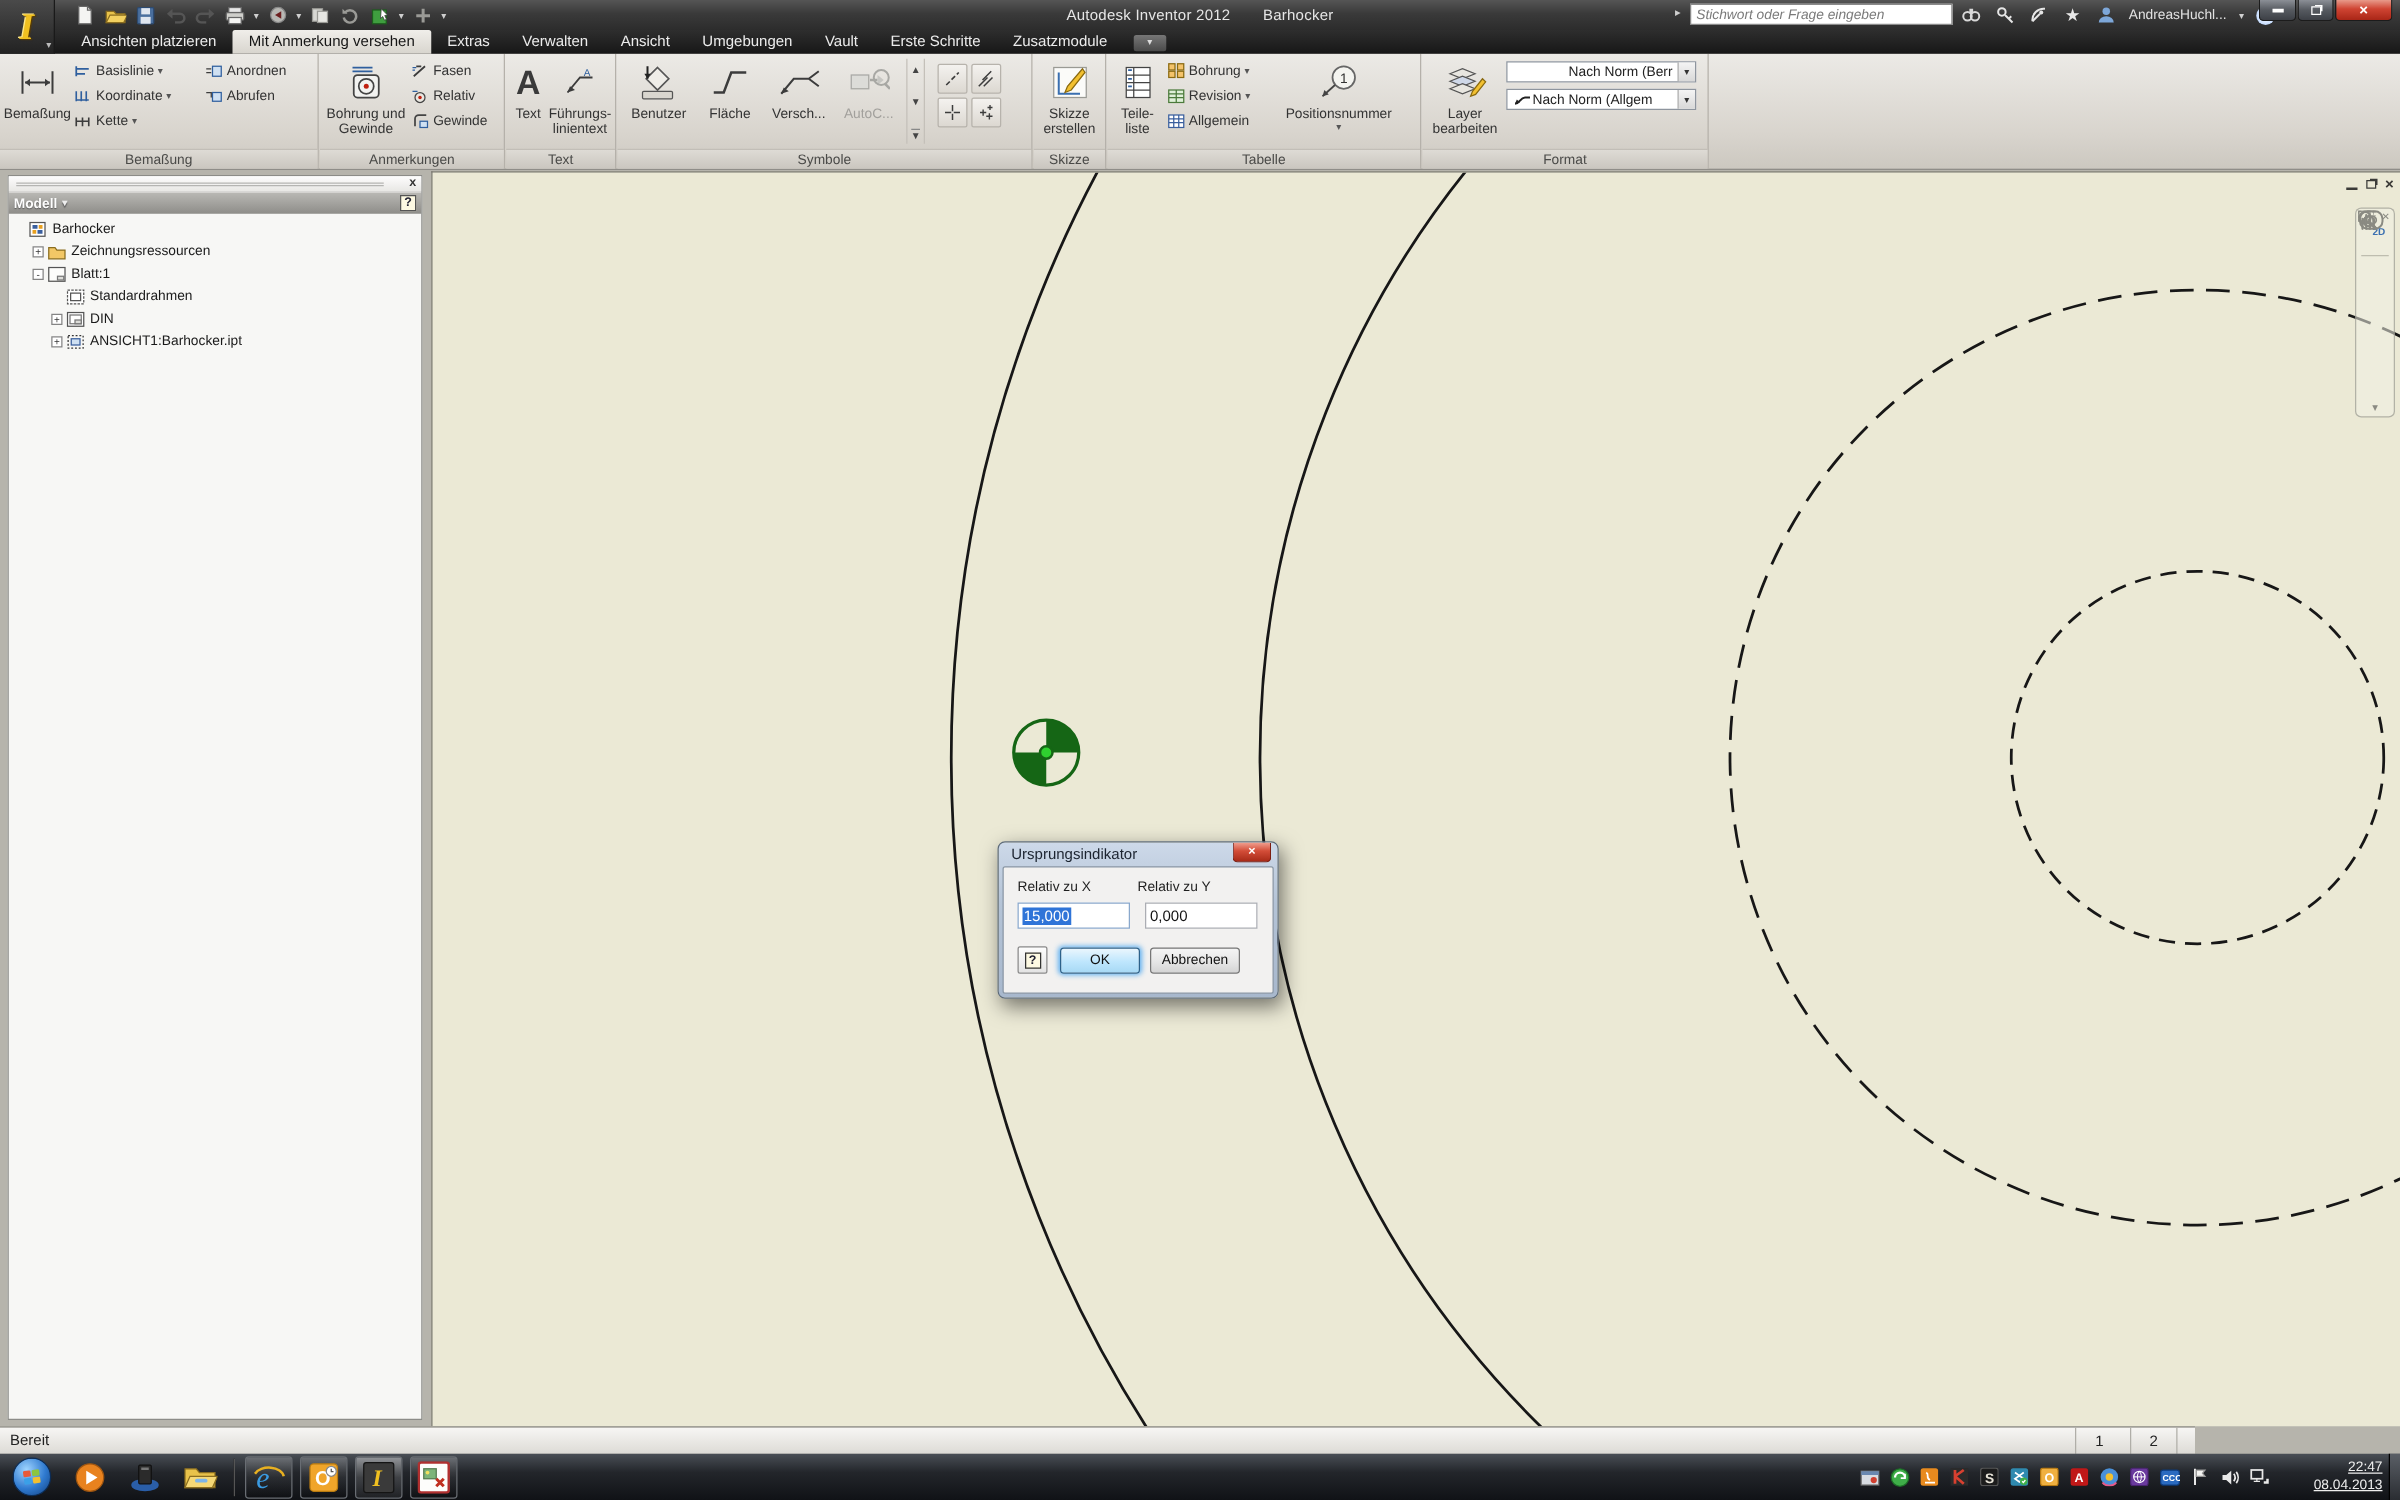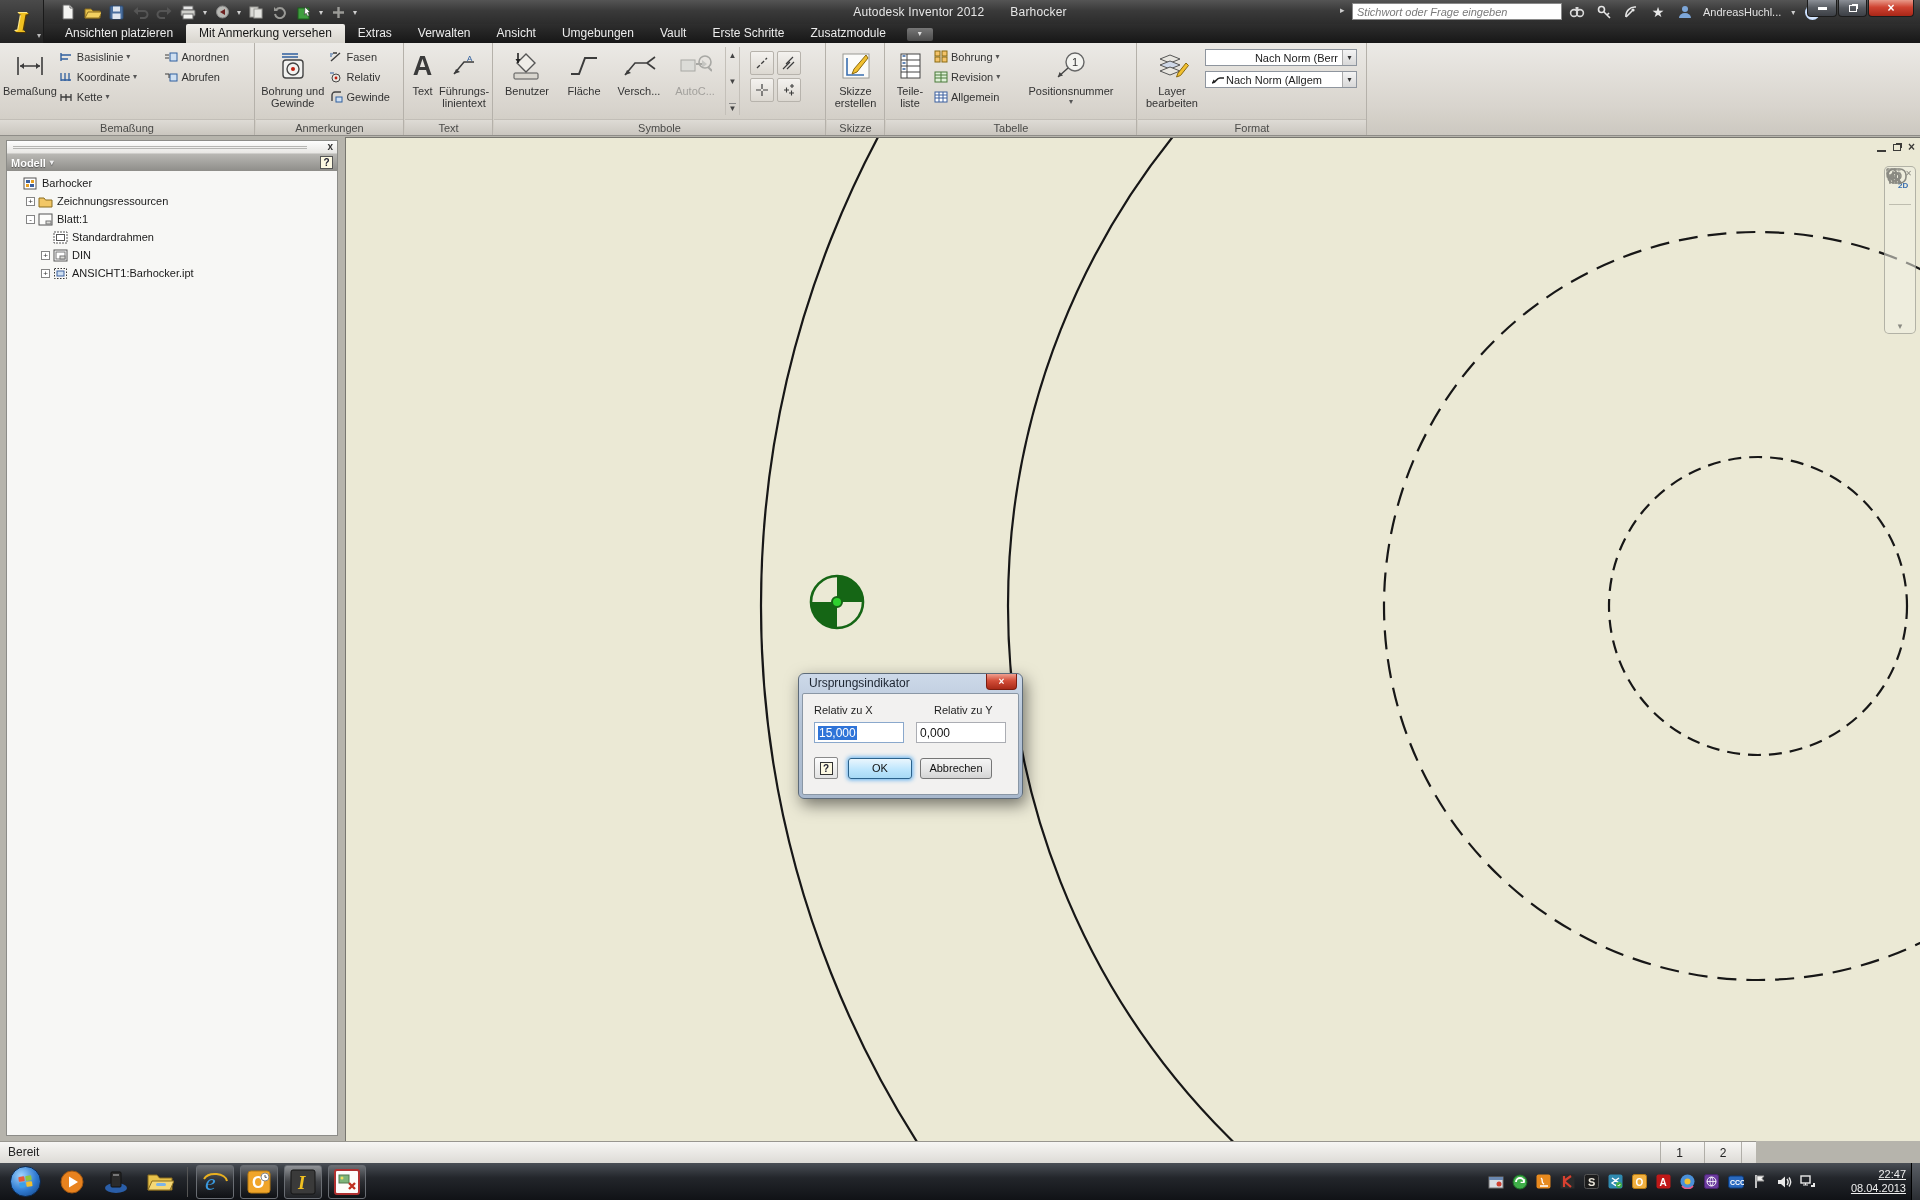--- a/index.html
+++ b/index.html
@@ -119,21 +119,21 @@
   .dialog { position:absolute; left:797px; top:672px; width:225px; height:126px; z-index:20;
     background:linear-gradient(#cdd9e9,#b4c3d6 40%,#a8b8cd); border:1px solid #5d6b7a; border-radius:6px;
     box-shadow:3px 6px 16px rgba(0,0,0,.5); }
   .dtitle { position:absolute; left:10px; top:2px; font-size:12px; color:#1c2430; }
   .dclose { position:absolute; right:5px; top:0px; width:31px; height:16px;
     background:linear-gradient(#f0a090,#d34d38 45%,#a82a18); border:1px solid #7c1d10; border-top:none;
     border-radius:0 0 4px 4px; color:#fff; font-size:10px; font-weight:bold; text-align:center; line-height:15px; }
   .dclient { position:absolute; left:3px; right:3px; top:19px; bottom:3px; background:#f2f1f0;
     border:1px solid #8a97a5; border-radius:2px; padding:10px 11px 0; }
   .dlabels { display:flex; font-size:11px; color:#1f1f1f; }
-  .dlabels span:first-child { width:120px; }
+  .dlabels span:first-child { width:96px; }
   .dinputs { display:flex; margin-top:6px; gap:12px; }
   .dinput { width:90px; height:21px; background:#fff; border:1px solid #8aa8cc; font-size:12px;
     display:flex; align-items:center; padding-left:3px; color:#111; }
   .dinput .sel { background:#2f74d8; color:#fff; padding:0 1px; }
   .dbtns { display:flex; margin-top:14px; align-items:center; }
   .dhelp { width:24px; height:22px; border:1px solid #8a8a8a; border-radius:2px;
     background:linear-gradient(#fdfdfd,#e3e3e3); display:flex; align-items:center; justify-content:center; }
   .dhelp span { display:inline-block; width:13px; height:13px; border:1px solid #333; background:#fdf9e2;
     font-size:10px; font-weight:bold; text-align:center; line-height:12px; color:#223; }
   .dok { width:64px; height:21px; margin-left:10px; border:1px solid #2c628b; border-radius:3px;

